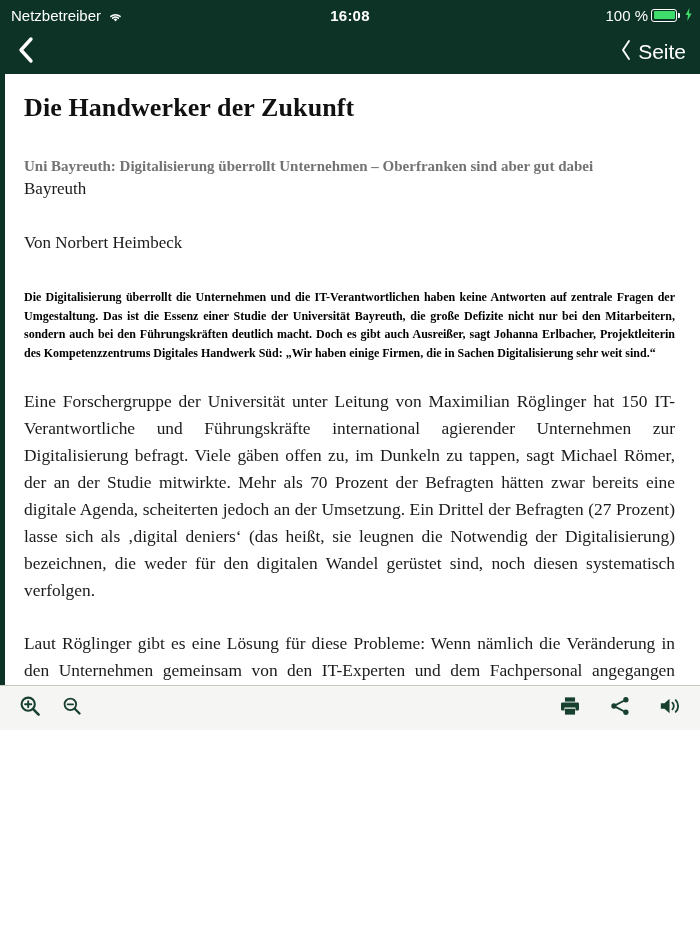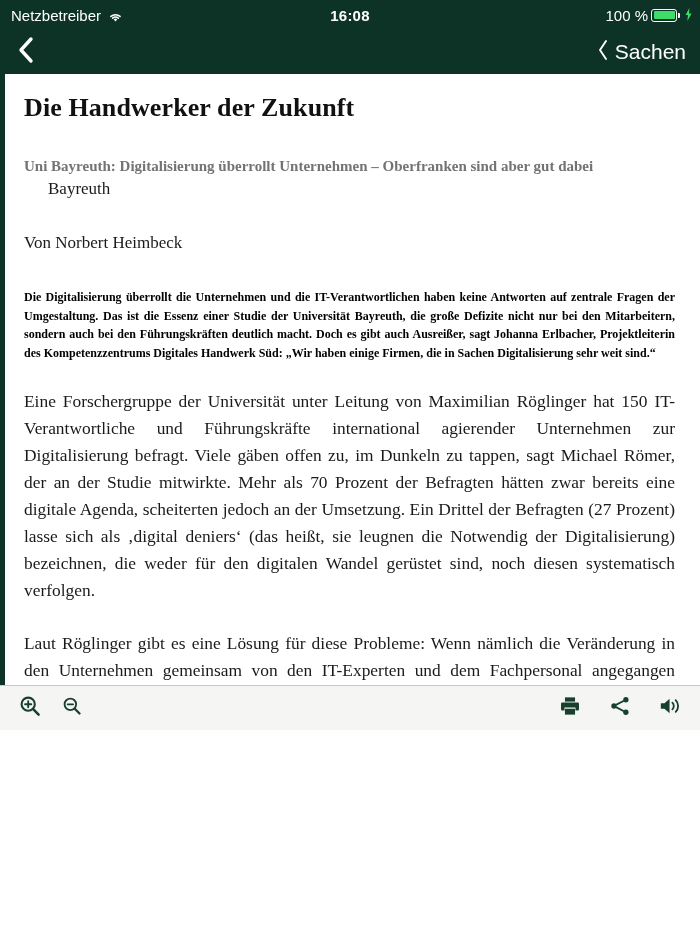--- a/index.html
+++ b/index.html
@@ -158,21 +158,21 @@
     line-height: 1.42;
   }
 
   .dateline,
   .byline {
     font-family: "Liberation Serif", serif;
     font-size: 17px;
     color: #1a1a1a;
     line-height: 1.4;
   }
-  .dateline { margin-bottom: 30px; margin-left: 24px; }
+  .dateline { margin-bottom: 30px; }
   .byline { margin-bottom: 34px; margin-top: 16px; }
 
   .lead-paragraph {
     font-family: "Liberation Serif", serif;
     font-weight: bold;
     font-size: 12px;
     color: #000000;
     line-height: 1.54;
     text-align: justify;
     margin-bottom: 26px;
@@ -262,21 +262,21 @@
         </svg>
       </span>
     </div>
 
     <div class="nav-page">
       <span>
         <svg width="12" height="22" viewBox="0 0 12 22">
           <path d="M9 2 L3 11 L9 20" stroke="#ffffff" stroke-width="1.9" fill="none" stroke-linecap="round" stroke-linejoin="round"></path>
         </svg>
       </span>
-      <span>Sachen</span>
+      <span>Seite</span>
     </div>
   </div>
 
   <div class="content-wrap">
     <div class="page">
 
       <h1 class="article-title">Die Handwerker der Zukunft</h1>
 
       <h2 class="article-subtitle">Uni Bayreuth: Digitalisierung überrollt Unternehmen – Oberfranken sind aber gut dabei</h2>
 

